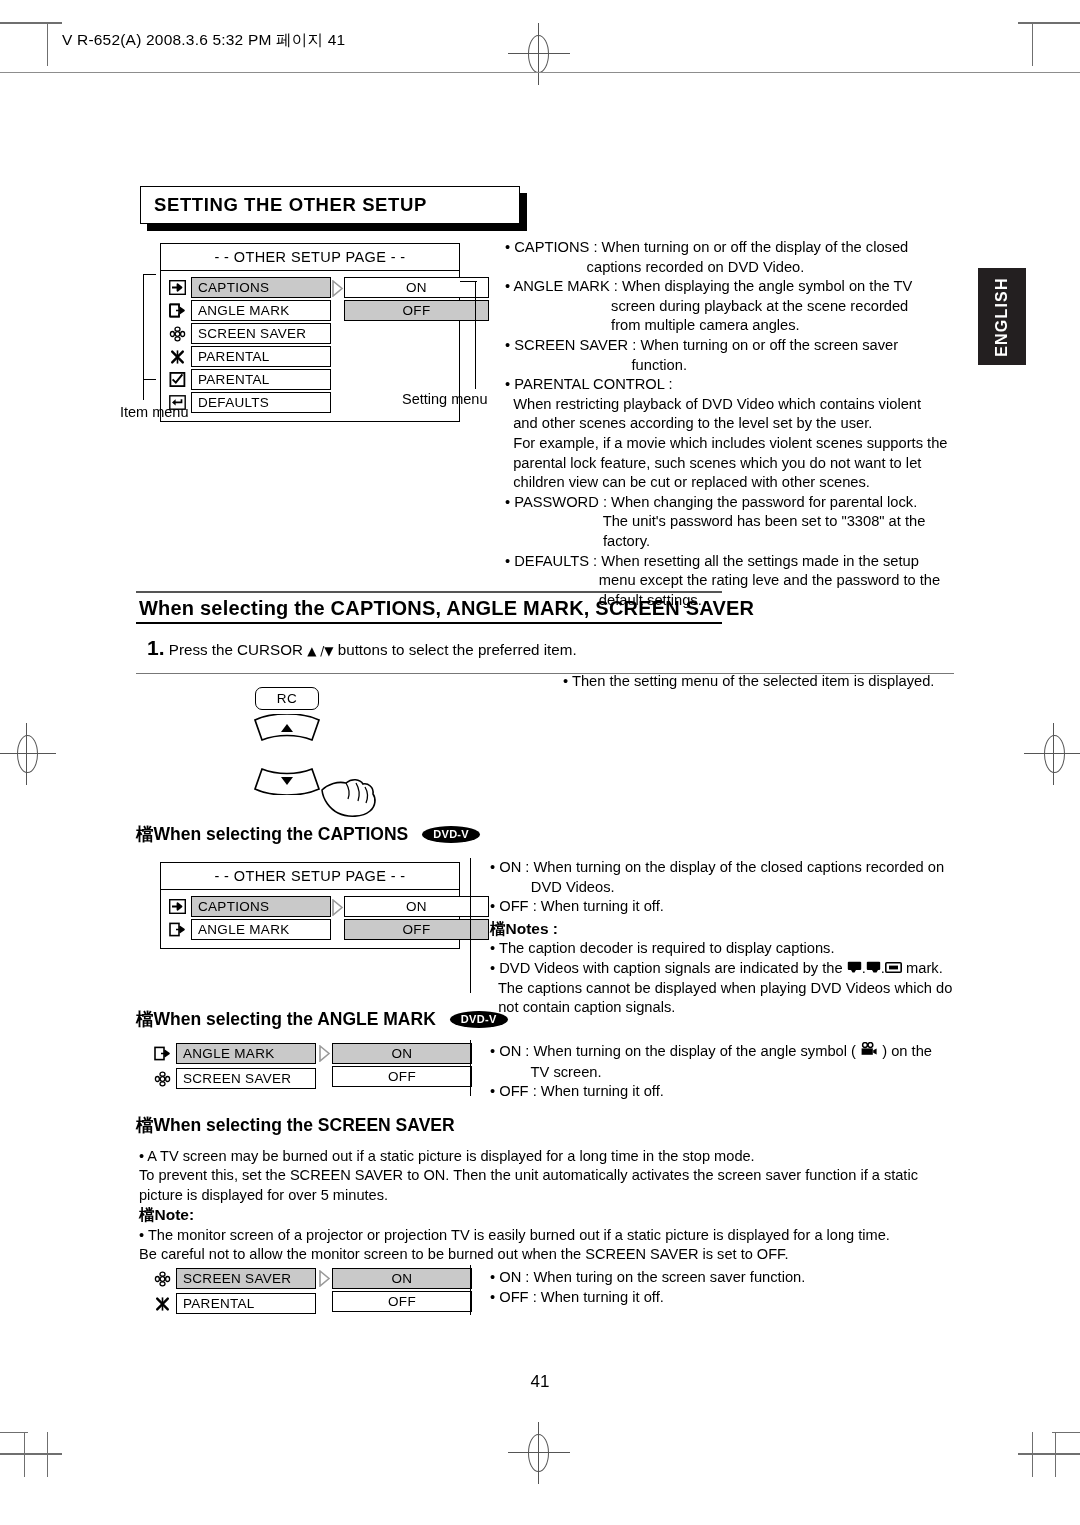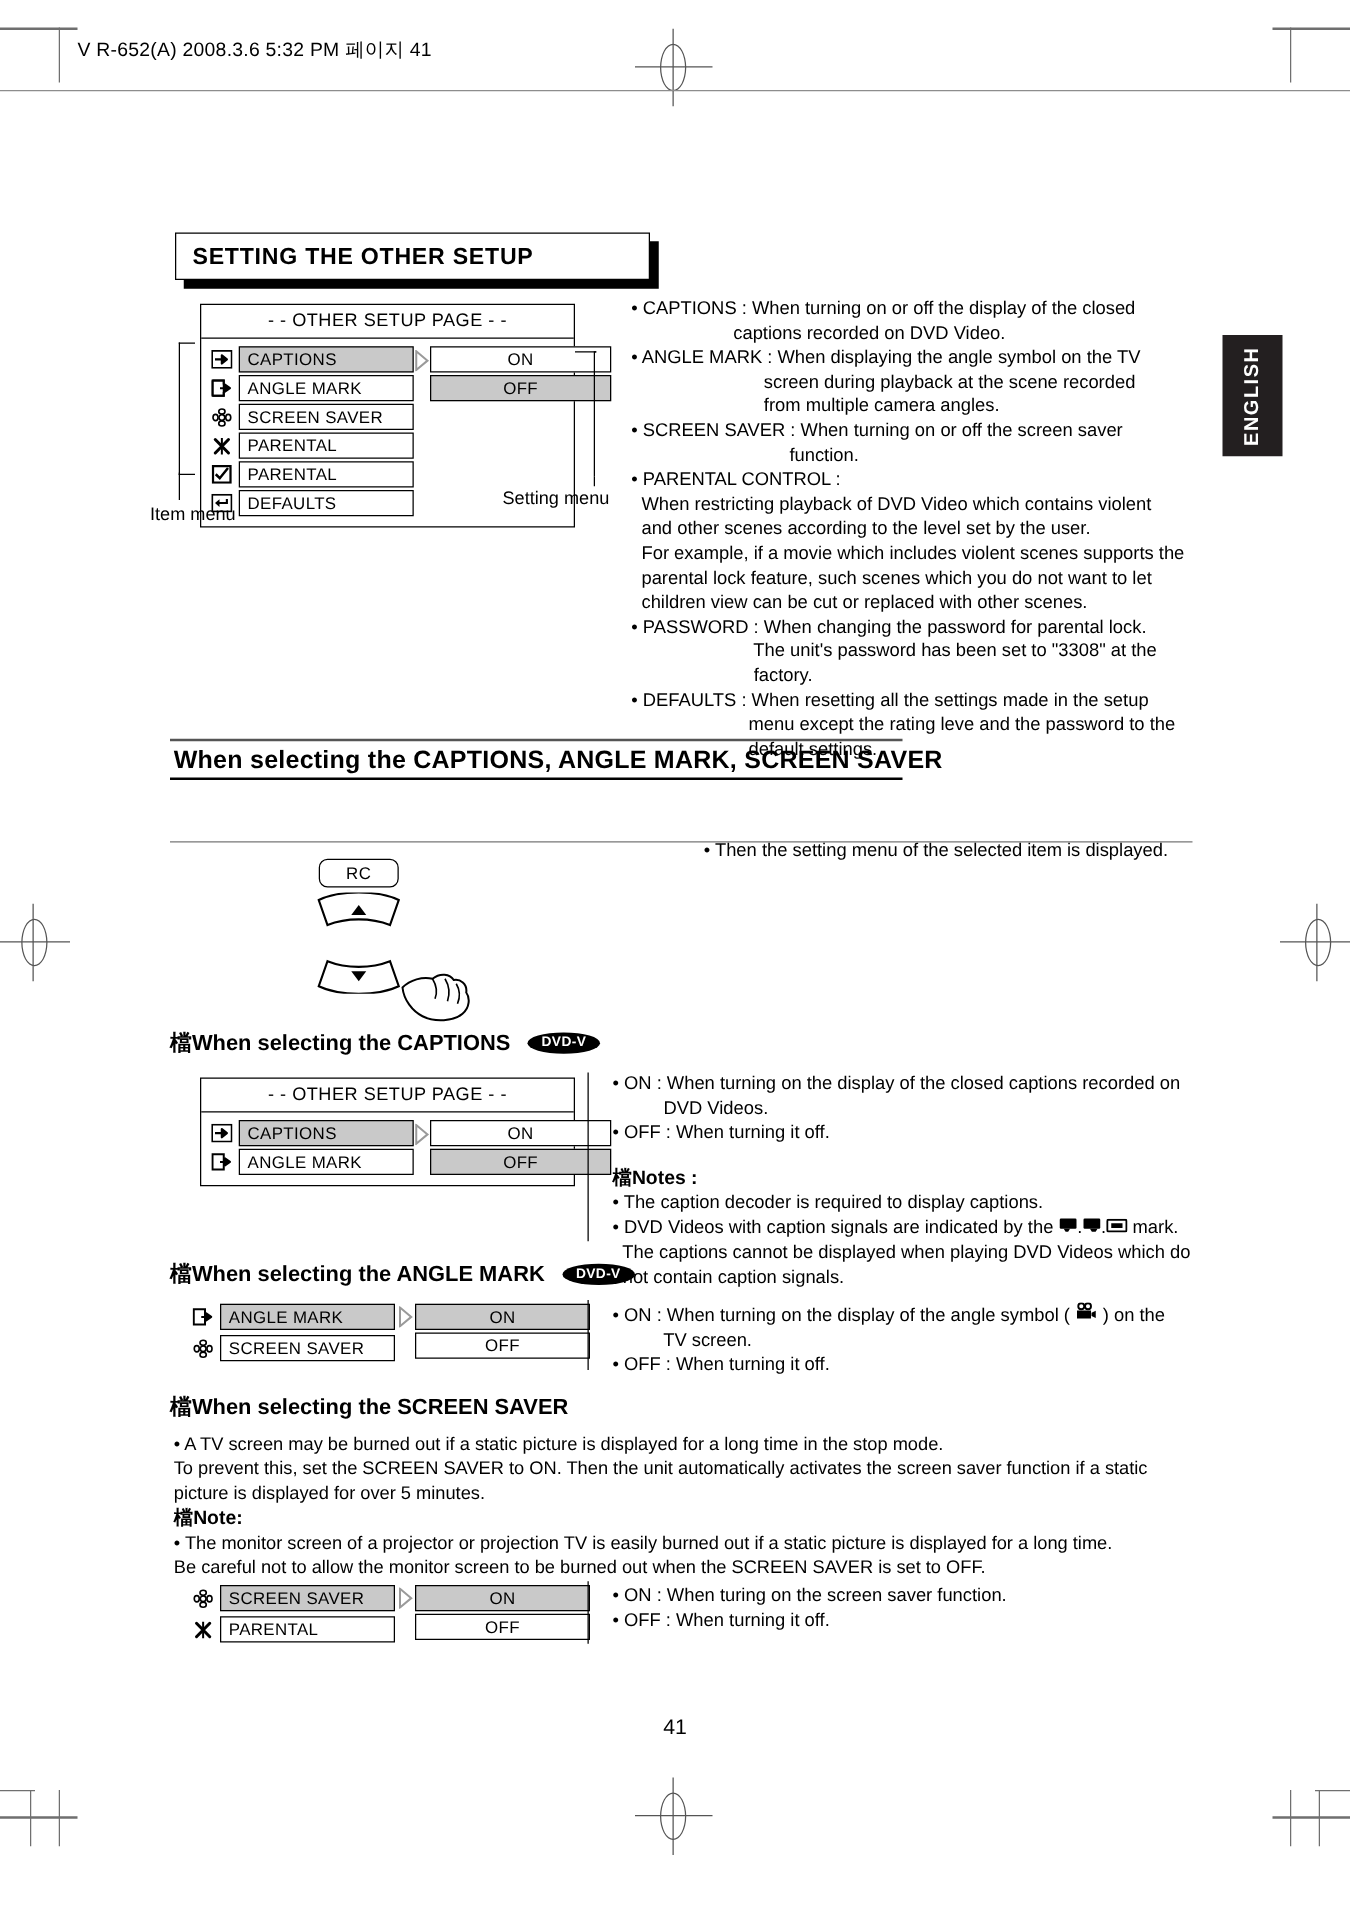--- a/index.html
+++ b/index.html
@@ -279,20 +279,26 @@
     <div class="ln">                        factory.</div>
     <div class="ln">• DEFAULTS : When resetting all the settings made in the setup</div>
     <div class="ln">                       menu except the rating leve and the password to the</div>
     <div class="ln">                       default settings.</div>
   </div>
 
   <div class="rule-top" style="left:136px;top:591px;width:586px;"></div>
   <div class="sub-head" style="left:139px;top:597px;">When selecting the CAPTIONS, ANGLE MARK, SCREEN SAVER</div>
   <div class="rule-bot" style="left:136px;top:622px;width:586px;"></div>
 
+  <div class="step" style="left:147px;top:636px;">
+    <b>1.</b>
+    <span>Press the CURSOR</span>
+    <span class="h-mark" style="font-size:12px;">▲ /▼</span>
+    <span>buttons to select the preferred item.</span>
+  </div>
   <div class="rule-bot" style="left:136px;top:673px;width:818px;height:1px;background:#777;"></div>
 
   <div class="rc-box" style="left:255px;top:687px;">
     <span>RC</span>
   </div>
   <svg style="position:absolute;left:252px;top:714px;" width="70" height="32" viewBox="0 0 70 32">
     <path d="M3 6 C20 -2, 50 -2, 67 6 L60 26 C45 20, 25 20, 10 26 Z" fill="#fff" stroke="#000" stroke-width="1.7"></path>
     <path d="M35 10 l6 8 h-12 z" fill="#000"></path>
   </svg>
   <svg style="position:absolute;left:252px;top:763px;" width="70" height="32" viewBox="0 0 70 32">
@@ -348,21 +354,21 @@
       </div>
     </div>
   </div>
 
   <div class="reg-cross-v" style="left:470px;top:858px;height:135px;background:#000;"></div>
 
   <div class="desc" style="left:490px;top:858px;width:470px;">
     <div class="ln">• ON : When turning on the display of the closed captions recorded on</div>
     <div class="ln">          DVD Videos.</div>
     <div class="ln">• OFF : When turning it off.</div>
-    <div style="margin-top:16px;">
+    <div style="margin-top:2px;">
       <span class="h-mark note-head">檔</span><span class="note-head">Notes :</span>
     </div>
     <div class="ln">• The caption decoder is required to display captions.</div>
     <div>
       <span>• DVD Videos with caption signals are indicated by the</span>
       <span class="inline-ico">
         <svg width="15" height="12" viewBox="0 0 15 12">
             <rect x="0.8" y="0.8" width="13.4" height="8.2" rx="1" fill="#000"></rect>
             <path d="M4 9 h5 l-1.5 2.4 h-2z" fill="#000"></path>
           </svg>

